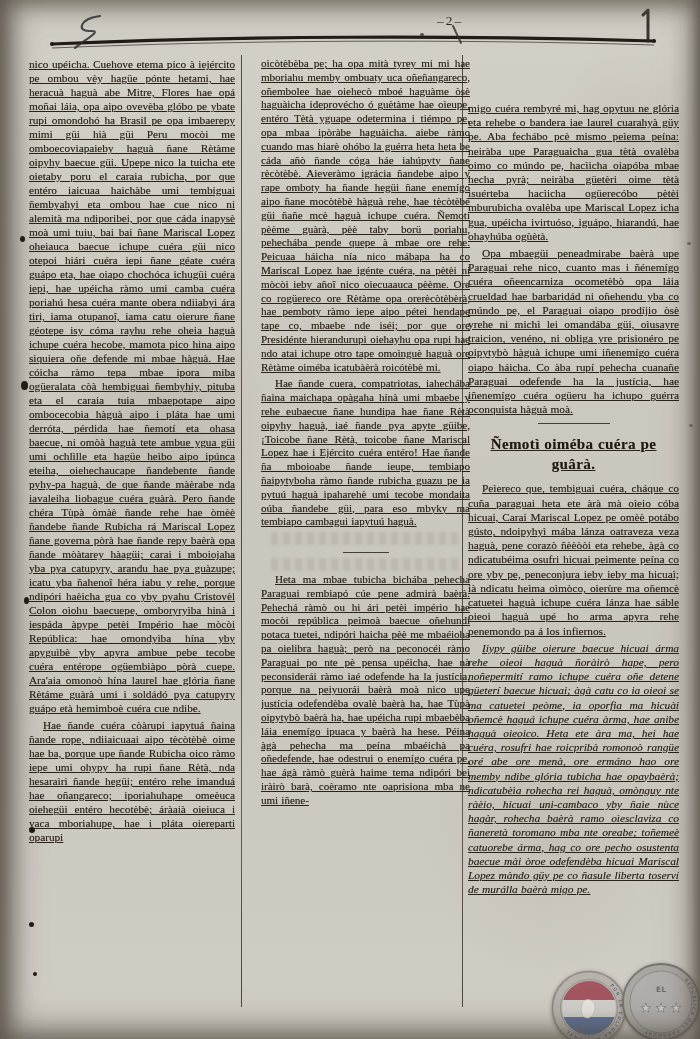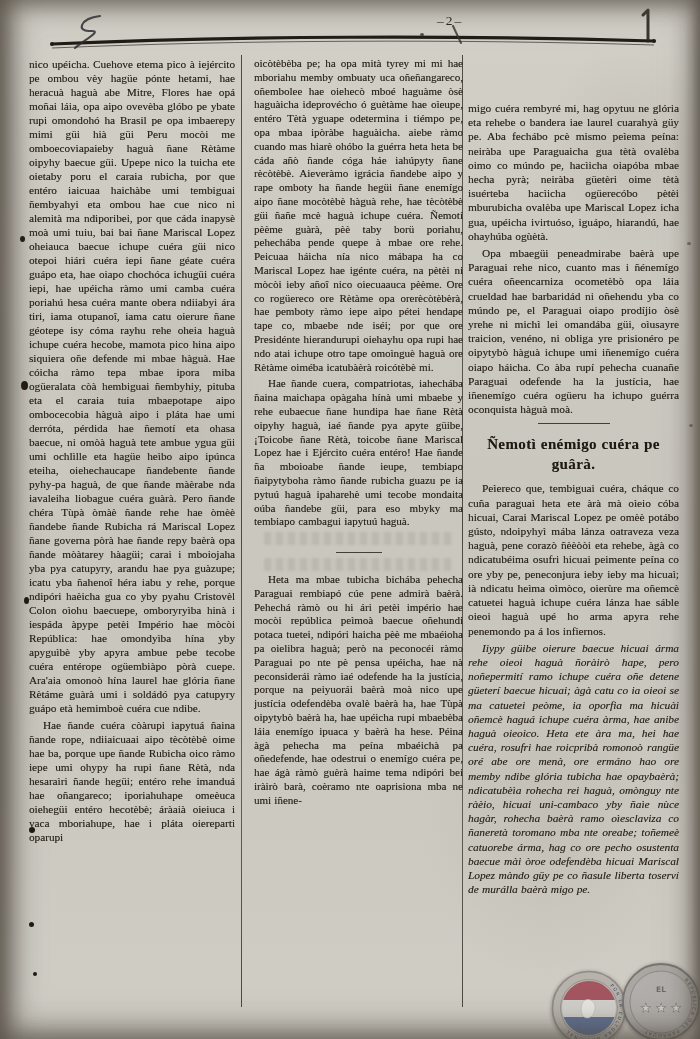--- a/index.html
+++ b/index.html
@@ -29,23 +29,23 @@
   .page-number{position:absolute;left:415px;top:13px;width:70px;text-align:center;
     font-size:13.5px;letter-spacing:2px;color:#2d2820;z-index:5;}
   .headrule{position:absolute;left:38px;top:33px;z-index:5;}
 
   
   .inkmark{position:absolute;z-index:6;}
   .ink-dot{width:4px;height:3px;border-radius:50%;background:#332e27;opacity:.8;}
 
   
   .col{position:absolute;top:57px;height:958px;overflow:hidden;text-align:justify;z-index:10;
-    text-shadow:0.2px 0 0.5px rgba(48,38,26,.45);word-spacing:.5px;}
+    text-shadow:0.2px 0 0.5px rgba(48,38,26,.45);word-spacing:.5px;text-decoration:underline;}
   #c0{left:29px;width:206px;font-size:11.2px;line-height:14.0px;}
-  #c1{left:254px;width:209px;font-size:11.0px;line-height:13.8px;}
+  #c1{left:261px;width:209px;font-size:11.0px;line-height:13.8px;}
   #c2{left:468px;width:211px;font-size:11.3px;line-height:14.2px;margin-top:44px;}
   .para{margin:0 0 3px 0;text-indent:14px;}
   .para.cont{text-indent:0;}
   .para.italic{font-style:italic;}
   .art-heading{font-size:15px;font-weight:bold;text-align:center;margin:11px 2px 7px 2px;
     letter-spacing:.4px;color:#1e1912;line-height:1.3;text-indent:0;}
   .sep-rule{border-top:1.7px solid #2c2720;margin:7px auto 5px auto;opacity:.85;}
   .smudge{height:13px;margin:2px 10px;border-radius:2px;opacity:.55;filter:blur(1px);
     background:repeating-linear-gradient(90deg,rgba(92,85,72,.22) 0 7px,rgba(92,85,72,.04) 7px 12px);}
 
@@ -103,21 +103,21 @@
       <p class="para">Hae ñande cuera, compatriotas, iahechába ñaina maichapa opàgaha hínà umi mbaebe y rehe eubaecue ñane hundipa hae ñane Rètà oipyhy haguà, iaé ñande pya apyte güibe, ¡Toicobe ñane Rètà, toicobe ñane Mariscal Lopez hae i Ejército cuéra entéro! Hae ñande ña mboioabe ñande ieupe, tembiapo ñaipytyboha ràmo ñande rubicha guazu pe ia pytuú haguà ipaharehè umi tecobe mondaita oúba ñandebe güi, para eso mbyky ma tembiapo cambagui iapytuú haguà.</p>
       <div class="smudge"></div>
       <div class="sep-rule" style="width: 46px;"></div>
       <div class="smudge"></div>
       <p class="para">Heta ma mbae tubicha bichába pehecha Paraguai rembiapó cúe pene admirà baèrà. Pehechá ràmò ou hi ári petèi império hae mocòi república peìmoà baecue oñehundi potaca tuetei, ndipóri haicha pèè me mbaéioha pa oielibra haguà; però na peconocéi ràmo Paraguai po nte pè pensa upéicha, hae nà peconsiderái ràmo iaé odefende ha la justícia, porque na peiyuorái baèrà moà nico upe justícia odefendèba ovalè baèrà ha, hae Tùpà oipytybò baèrà ha, hae upéicha rupi mbaebèba láia enemígo ipuaca y baèrà ha hese. Péina àgà pehecha ma peína mbaéichà pa oñedefende, hae odestrui o enemígo cuéra pe, hae ágà ràmò guèrà haime tema ndipóri bei iràirò barà, coèramo nte oaprisiona mba ne umi iñene-</p>
     </div>
   <div id="c2" class="col">
       <p class="para cont">migo cuéra rembyré mi, hag opytuu ne glória eta rehebe o bandera iae laurel cuarahyà güy pe. Aba fechábo pcè mismo peìema peína: neiràba upe Paraguaicha gua tètà ovalèba oimo co múndo pe, hacìicha oiapóba mbae hecha pyrà; neiràba güetèri oime tètà isuérteba hacìicha ogüerecóbo pètèi mburubicha ovalèba upe Mariscal Lopez icha gua, upéicha ivirtuóso, iguápo, hiarandú, hae ohayhúba ogùètà.</p>
       <p class="para">Opa mbaegüi peneadmirabe baèrà upe Paraguai rehe nico, cuanto mas i ñénemígo cuéra oñeencarniza ocometèbò opa láia crueldad hae barbaridád ni oñehendu yba co múndo pe, el Paraguai oiapo prodíjio òsè yrehe ni michì lei omandába güi, oìusayre traicion, venéno, ni obliga yre prisionéro pe oipytybò hàguà ichupe umi iñenemígo cuéra oiapo háicha. Co àba rupí pehecha cuanañe Paraguai odefende ha la justícia, hae iñenemígo cuéra ogüeru ha ichupo guérra oconquista hàguà moà.</p>
       <div class="sep-rule" style="width: 72px;"></div>
-      <h2 class="art-heading">Ñemotì enémigo cuéra pe guârà.</h2>
+      <h2 class="art-heading">Ñemotì oiméba cuéra pe guârà.</h2>
       <p class="para">Peìereco que, tembiguai cuéra, cháque co cuña paraguai heta ete àrà mà oìeio cóba hicuai, Carai Mariscal Lopez pe omèè potábo gústo, ndoipyhyì mába lánza oatraveza veza haguà, pene corazò ñèèòòi eta rehebe, àgà co ndicatubéima osufri hicuai peimente peína co ore yby pe, peneconjura ieby ieby ma hicuaì; ià ndicatu heìma oìmòco, oierùre ma oñemcè catuetei haguà ichupe cuéra lánza hae sáble oieoi haguà upé ho arma apyra rehe penemondo pa á los infiernos.</p>
       <p class="para italic">Iiypy güibe oierure baecue hicuai árma rehe oieoi haguà ñoràirò hape, pero noñepermití ramo ichupe cuéra oñe detene güeterí baecue hicuai; àgà catu co ia oieoi se ma catuetei peòme, ia oporfia ma hicuài oñemcè haguá ichupe cuéra àrma, hae anibe haguà oieoico. Heta ete àra ma, hei hae cuéra, rosufri hae roicpribà romonoò rangüe oré abe ore menà, ore ermáno hao ore memby ndibe glória tubicha hae opaybaèrà; ndicatubèìa rohecha rei haguà, omònguy nte ràèio, hicuai uni-cambaco yby ñaìe nùce hagàr, rohecha baèrà ramo oìesclaviza co ñaneretà toromano mba nte oreabe; toñemeè catuorebe árma, hag co ore pecho osustenta baecue mài òroe odefendèba hicuai Mariscal Lopez màndo güy pe co ñasule liberta toserví de murálla baèrà migo pe.</p>
     </div>
 
   <div class="blot" style="left:20px;top:236px;width:5px;height:6px"></div>
   <div class="blot" style="left:21px;top:381px;width:7px;height:9px"></div>
   <div class="blot" style="left:24px;top:597px;width:5px;height:7px"></div>
   <div class="blot" style="left:29px;top:827px;width:6px;height:6px"></div>
   <div class="blot" style="left:29px;top:922px;width:5px;height:5px"></div>
   <div class="blot" style="left:33px;top:972px;width:4px;height:4px"></div>

